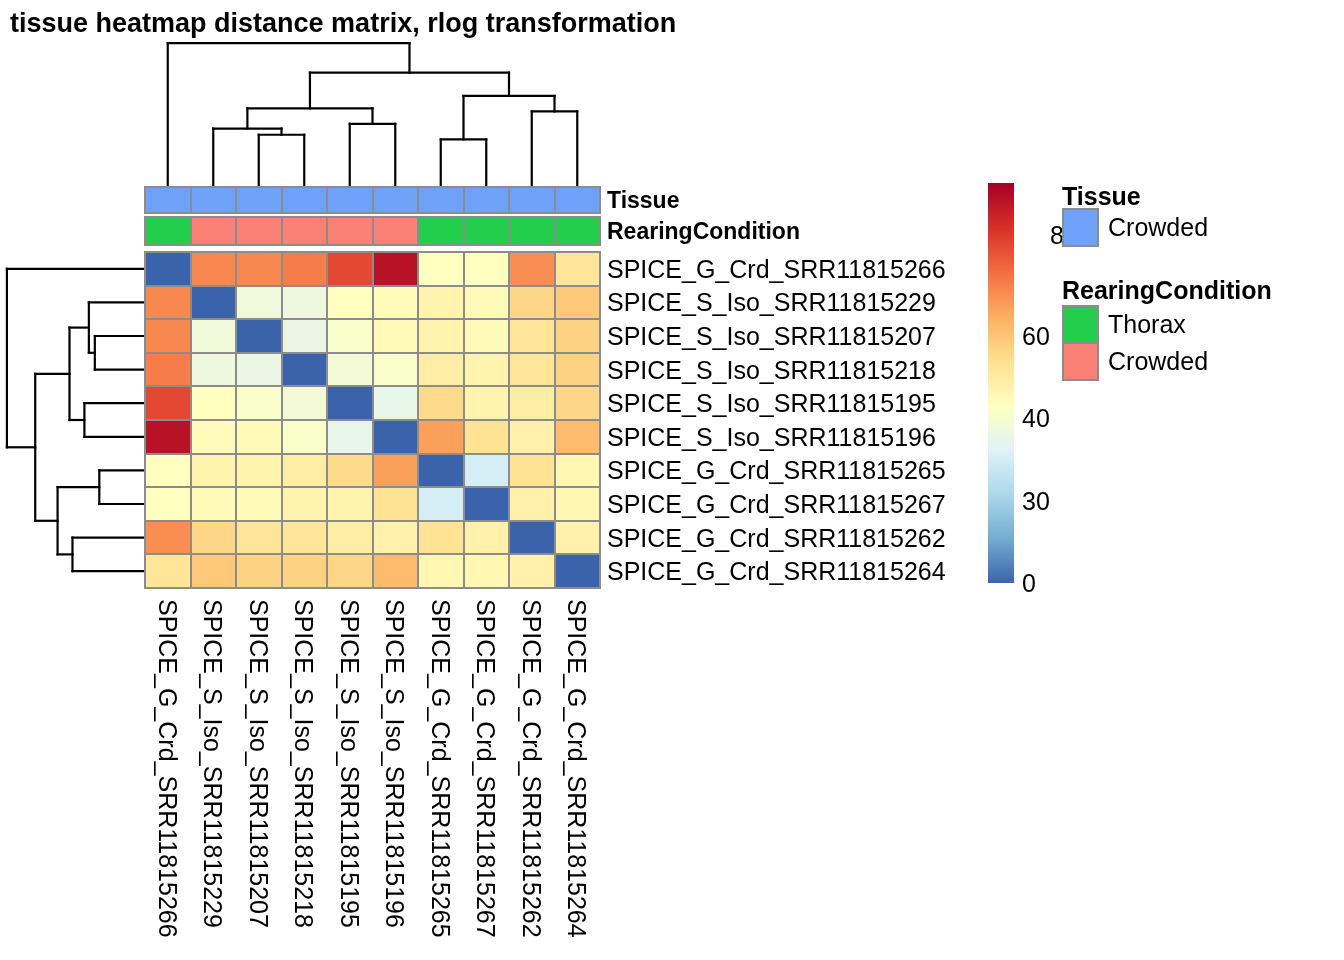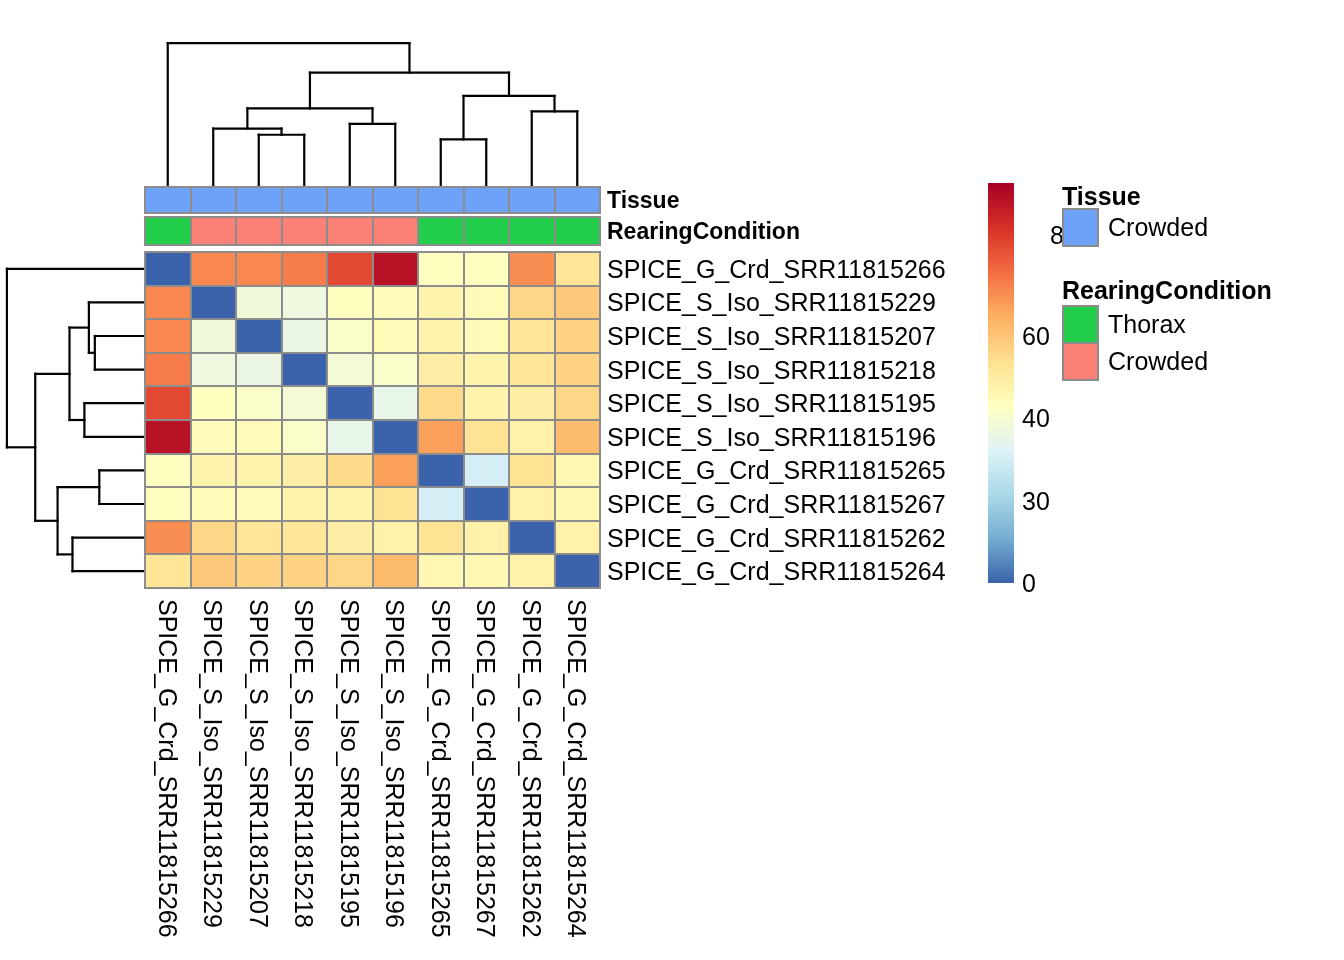--- a/index.html
+++ b/index.html
@@ -45,20 +45,21 @@
     border:2px solid #8C8C8C;box-sizing:border-box;
   }
   .legend-item-label{
     position:absolute;left:46px;top:0;font-size:25px;line-height:39px;white-space:nowrap;
   }
 </style>
 </head>
 <body>
 
 <div id="canvas">
+  <h1 id="figure-title">tissue heatmap distance matrix, rlog transformation</h1>
 
   <svg id="top-dendro" class="dendro" width="640" height="210" viewBox="0 0 640 210">
       <line x1="258.75" y1="186" x2="258.75" y2="134.751" stroke="#000" stroke-width="2.2" stroke-linecap="square"></line>
       <line x1="304.25" y1="186" x2="304.25" y2="134.751" stroke="#000" stroke-width="2.2" stroke-linecap="square"></line>
       <line x1="258.75" y1="134.751" x2="304.25" y2="134.751" stroke="#000" stroke-width="2.2" stroke-linecap="square"></line>
       <line x1="213.25" y1="186" x2="213.25" y2="128.539" stroke="#000" stroke-width="2.2" stroke-linecap="square"></line>
       <line x1="281.5" y1="134.751" x2="281.5" y2="128.539" stroke="#000" stroke-width="2.2" stroke-linecap="square"></line>
       <line x1="213.25" y1="128.539" x2="281.5" y2="128.539" stroke="#000" stroke-width="2.2" stroke-linecap="square"></line>
       <line x1="349.75" y1="186" x2="349.75" y2="123.88" stroke="#000" stroke-width="2.2" stroke-linecap="square"></line>
       <line x1="395.25" y1="186" x2="395.25" y2="123.88" stroke="#000" stroke-width="2.2" stroke-linecap="square"></line>

